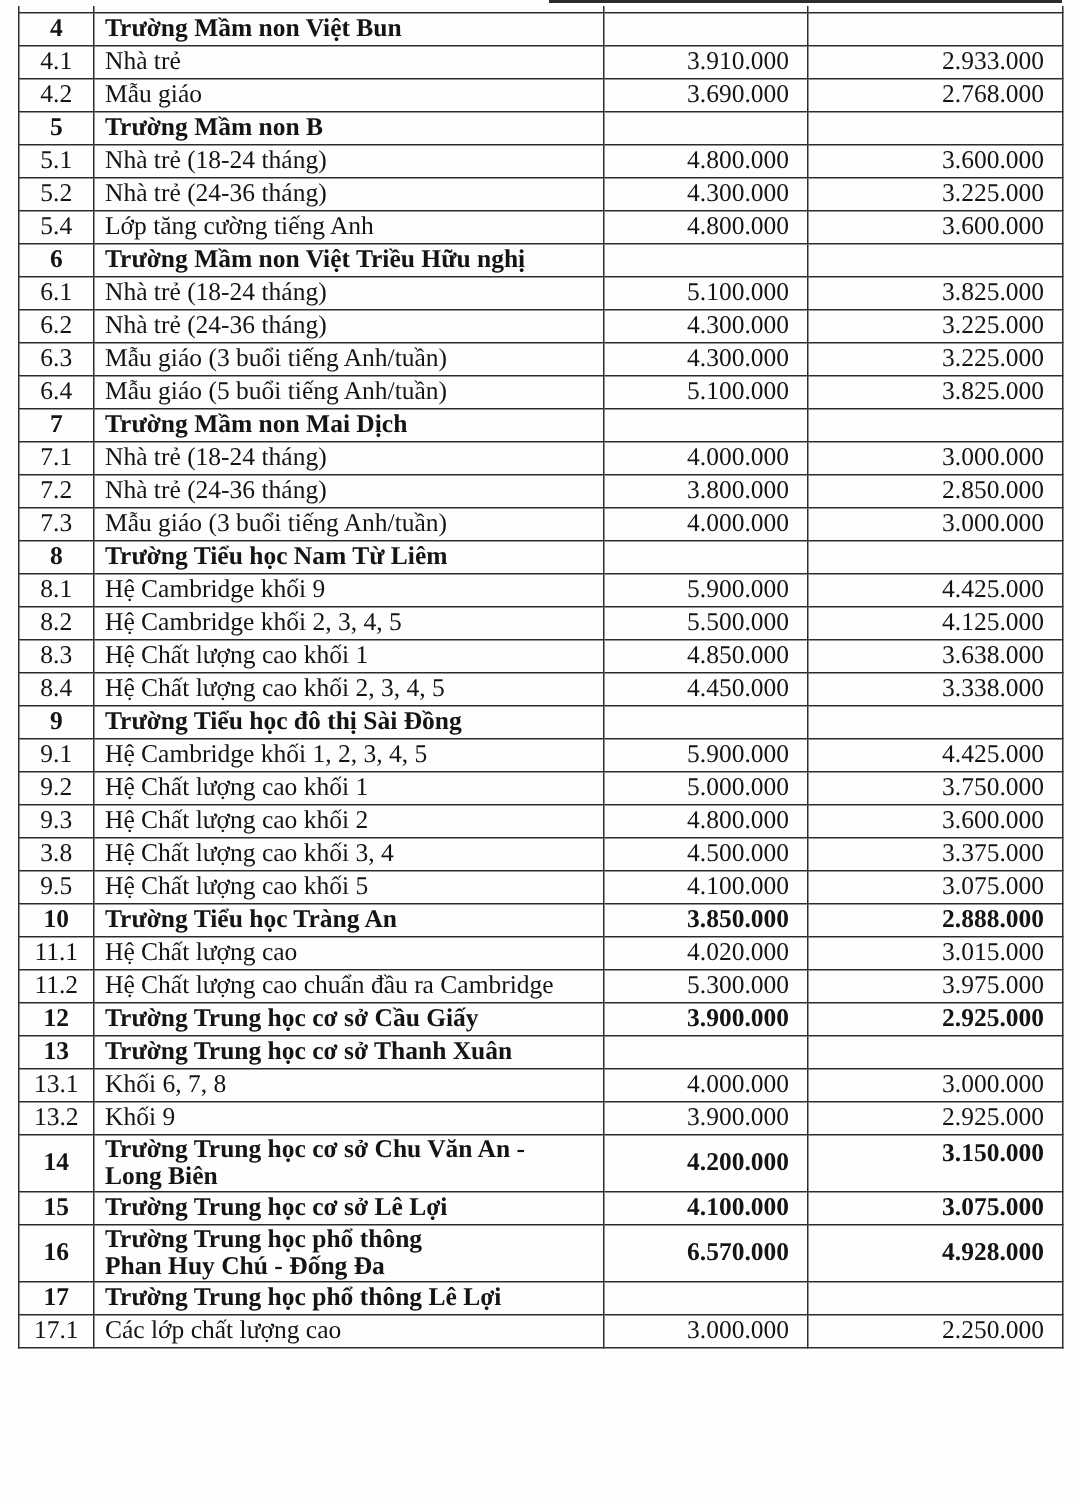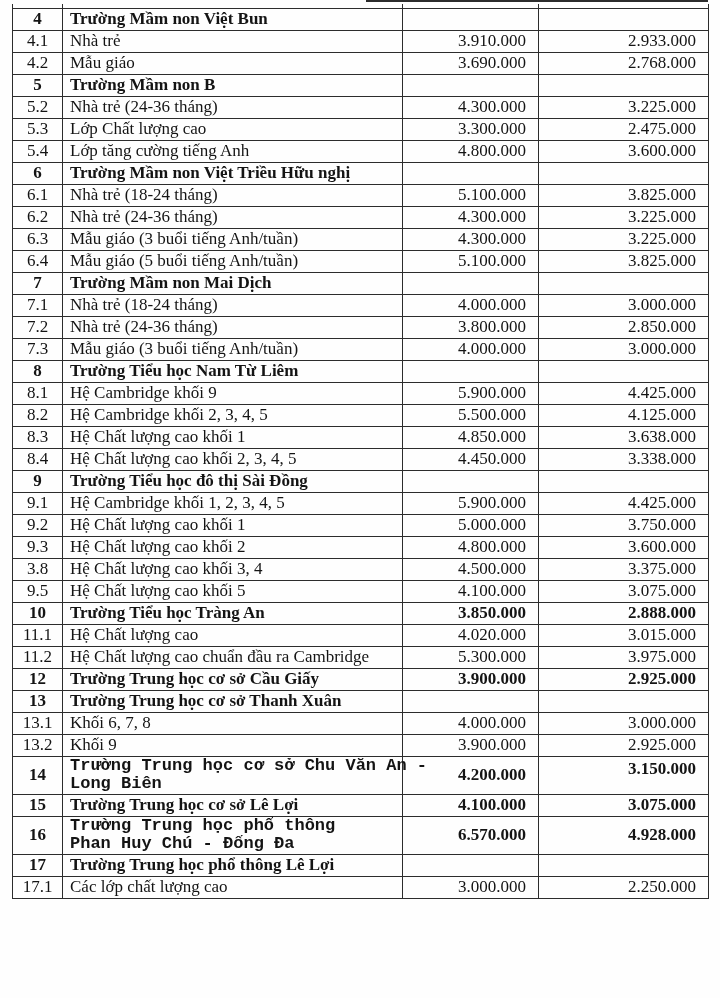--- a/index.html
+++ b/index.html
@@ -27,21 +27,21 @@
     line-height: 1.02;
     vertical-align: middle;
     white-space: nowrap;
   }
   tr.one-line { height: 22px; }
   tr.two-line { height: 38px; }
   tr.cutoff-row { height: 4px; }
   tr.cutoff-row td { border-top: none; }
   td.no  { text-align: center; }
   td.name { padding-left: 7px; }
-  td.name .line { display: block; line-height: 18px; font-family: Liberation Mono, monospace; }
+  td.name .line { display: block; line-height: 18px; }
   td.fee { text-align: right; padding-right: 12px; }
   tr.section td.no, tr.section td.name { font-weight: bold; }
   tr.section td.fee { font-weight: bold; }
   td.fee-top { vertical-align: top; padding-top: 3px; }
   .top-border-fragment {
     position: absolute;
     left: 366px;
     top: 0;
     width: 342px;
     height: 2px;
@@ -85,30 +85,30 @@
           <td class="fee">3.690.000</td>
           <td class="fee">2.768.000</td>
         </tr>
         <tr class="section one-line">
           <td class="no">5</td>
           <td class="name">Trường Mầm non B</td>
           <td class="fee"></td>
           <td class="fee"></td>
         </tr>
         <tr class="item one-line">
+          <td class="no">5.1</td>
+          <td class="name">Nhà trẻ (18-24 tháng)</td>
+          <td class="fee">4.800.000</td>
+          <td class="fee">3.600.000</td>
+        </tr>
+        <tr class="item one-line">
           <td class="no">5.2</td>
           <td class="name">Nhà trẻ (24-36 tháng)</td>
           <td class="fee">4.300.000</td>
           <td class="fee">3.225.000</td>
-        </tr>
-        <tr class="item one-line">
-          <td class="no">5.3</td>
-          <td class="name">Lớp Chất lượng cao</td>
-          <td class="fee">3.300.000</td>
-          <td class="fee">2.475.000</td>
         </tr>
         <tr class="item one-line">
           <td class="no">5.4</td>
           <td class="name">Lớp tăng cường tiếng Anh</td>
           <td class="fee">4.800.000</td>
           <td class="fee">3.600.000</td>
         </tr>
         <tr class="section one-line">
           <td class="no">6</td>
           <td class="name">Trường Mầm non Việt Triều Hữu nghị</td>

